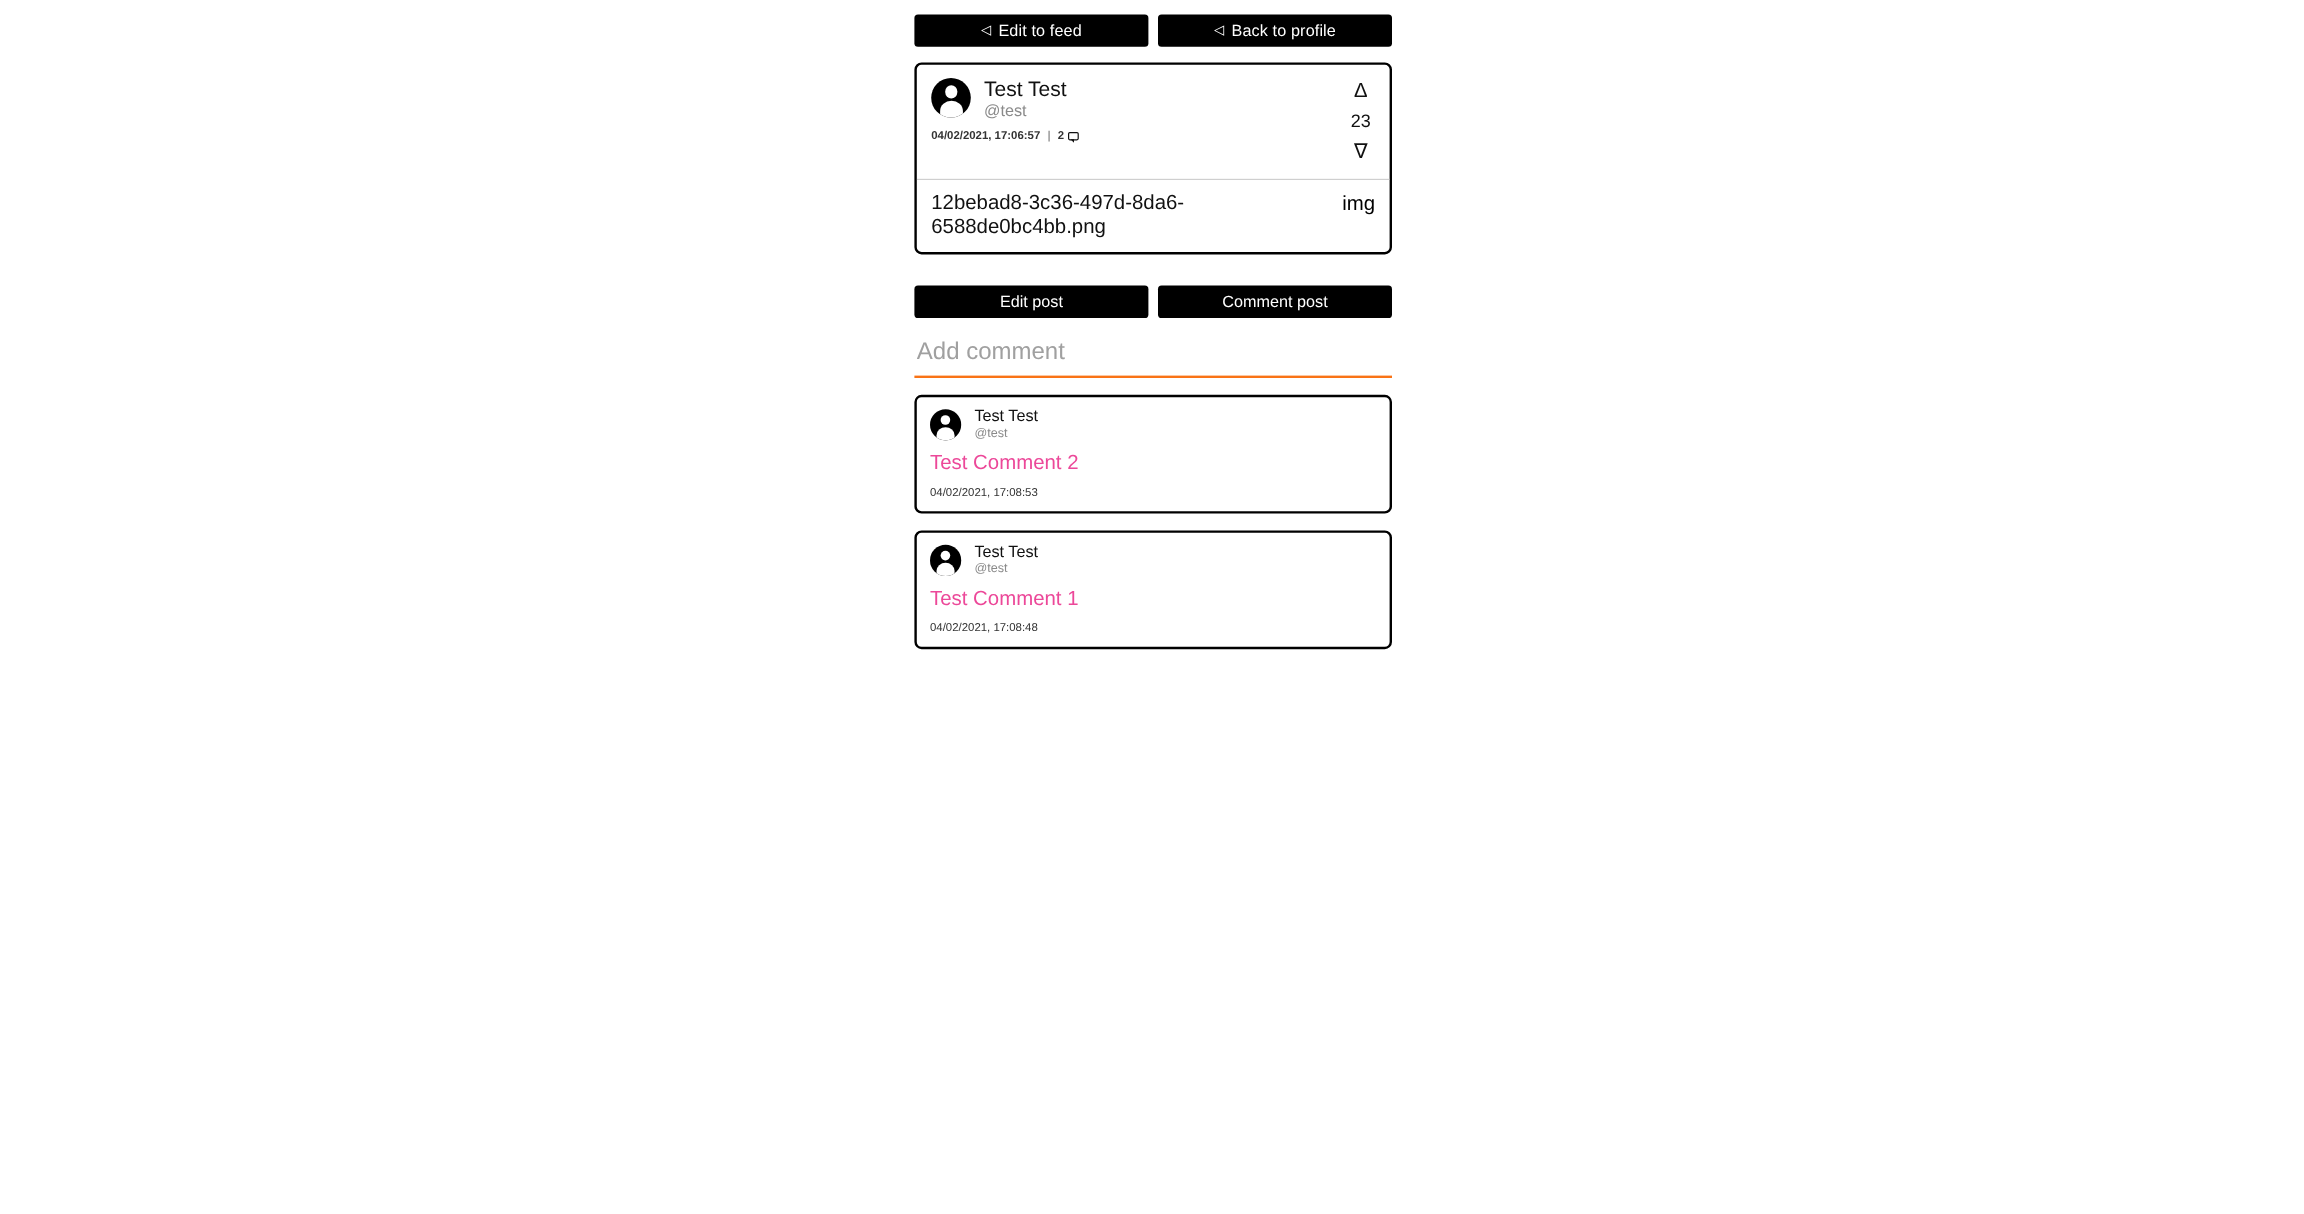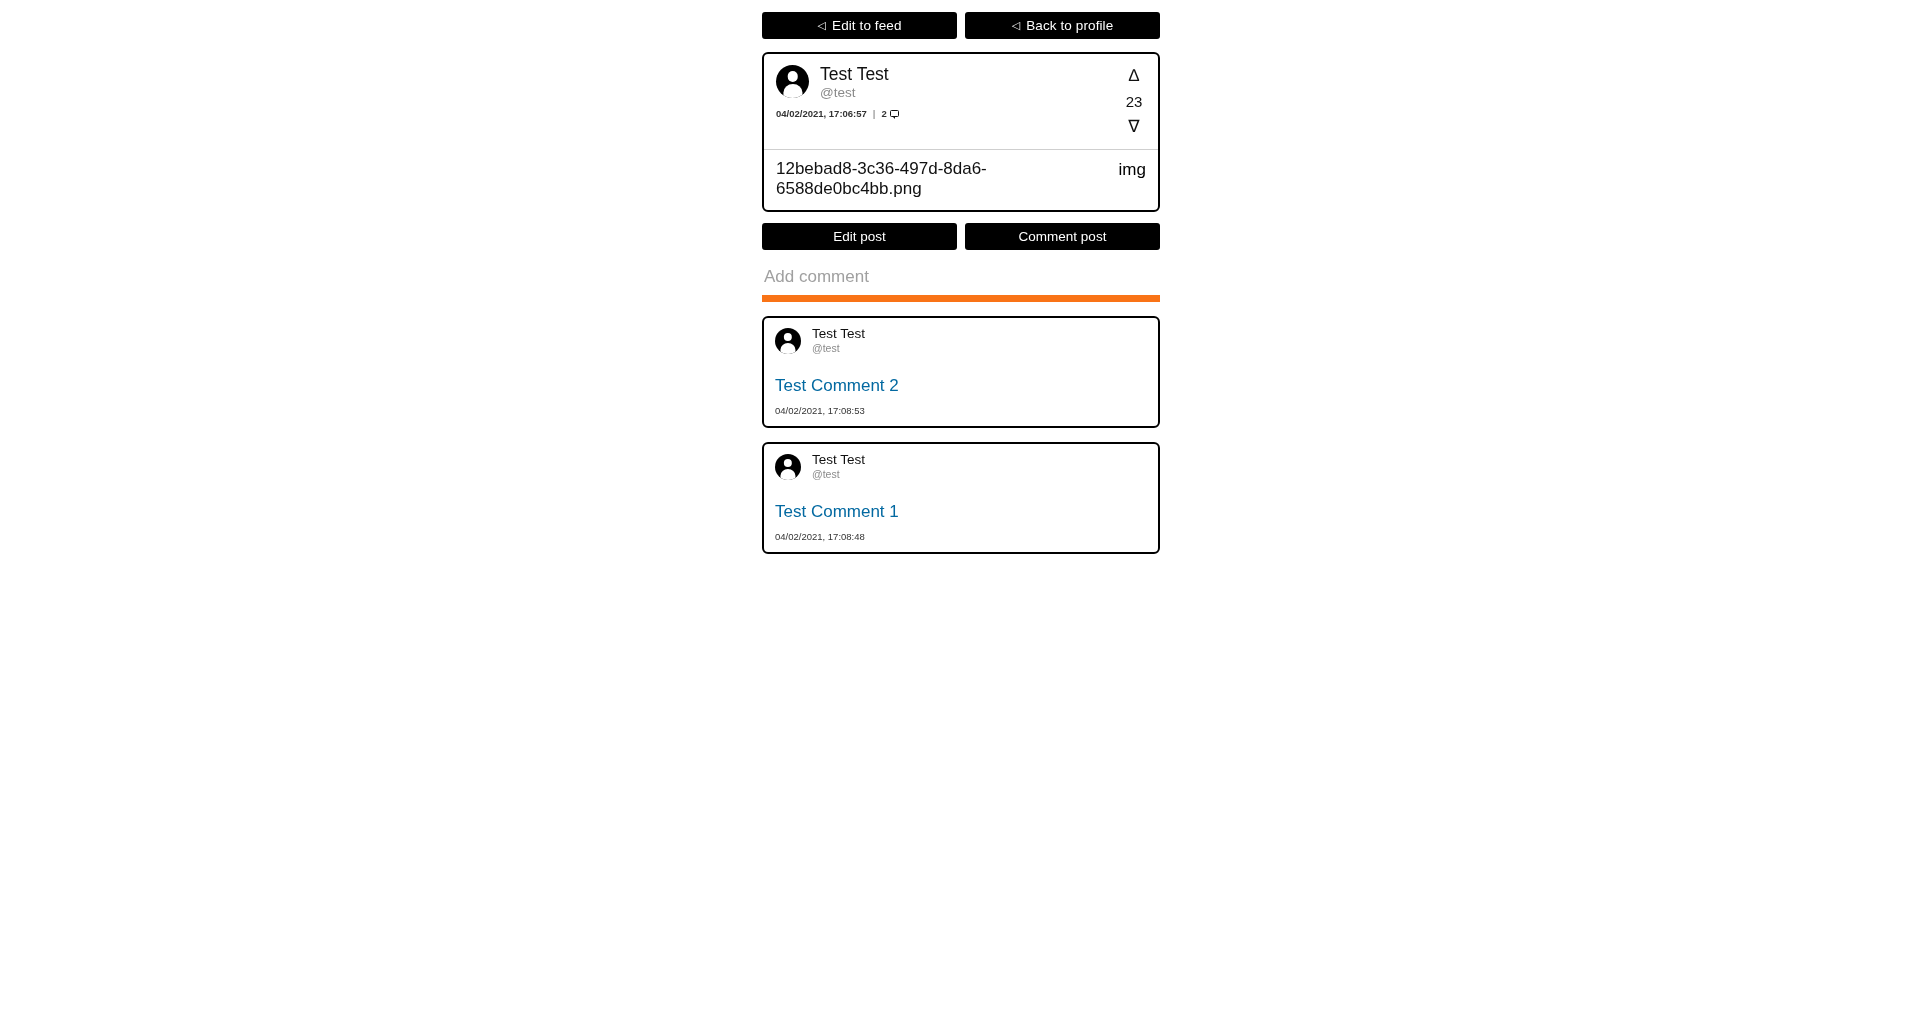--- a/index.html
+++ b/index.html
@@ -209,64 +209,64 @@
     font-size: 17px;
     color: #000000;
     white-space: nowrap;
     padding-top: 1px;
   }
 
   
   .action-row {
     display: flex;
     gap: 8px;
-    margin-top: 11px;
+    margin-top: 26px;
   }
   .action-btn {
     flex: 1 1 0;
     height: 27px;
     background: #000000;
     color: #ffffff;
     border: none;
     border-radius: 3px;
     font-size: 13.5px;
     font-family: "Liberation Sans", sans-serif;
     cursor: pointer;
   }
 
   
   .add-comment {
     margin-top: 15px;
     width: 100%;
     border: none;
-    border-bottom: 7px solid #f97316;
+    border-bottom: 2px solid #f97316;
     background: transparent;
-    font-size: 17px;
+    font-size: 20px;
     font-family: "Liberation Sans", sans-serif;
     color: #111111;
     padding: 2px 2px 8px 2px;
     outline: none;
   }
   .add-comment::placeholder { color: #a0a0a0; }
 
   
   .comment-card {
     margin-top: 14px;
     border: 2px solid #000000;
     border-radius: 6px;
     padding: 9px 11px 10px 11px;
     background: #ffffff;
   }
   .comment-card .names { padding-top: 0; }
   .comment-card .display-name { font-size: 13.5px; }
   .comment-card .handle { font-size: 10.5px; margin-top: 2px; }
   .comment-body {
     font-size: 17px;
-    color: #0369a1;
-    margin-top: 22px;
+    color: #ec4899;
+    margin-top: 9px;
   }
   .comment-time {
     margin-top: 9px;
     font-size: 9.5px;
     color: #333333;
   }
 </style>
 </head>
 <body>
 

